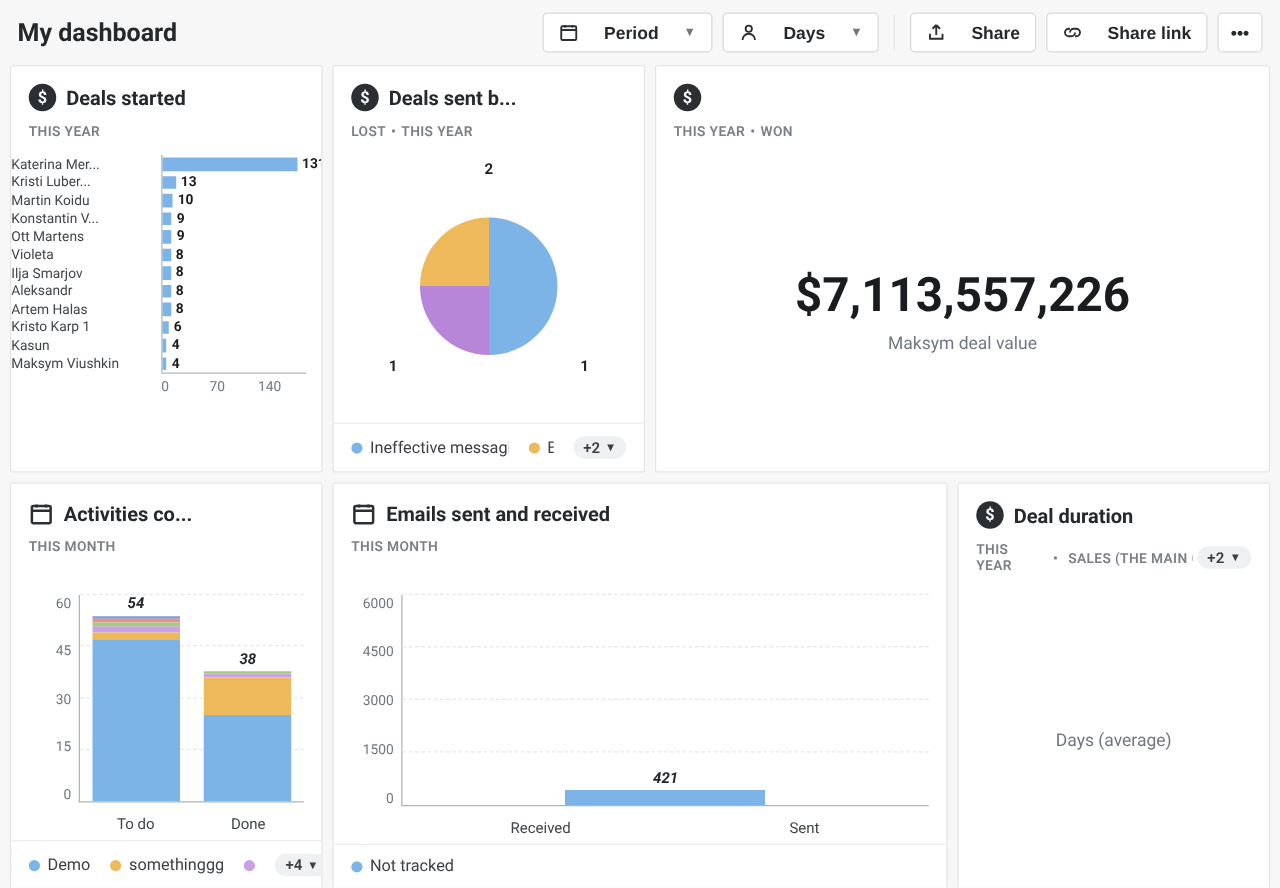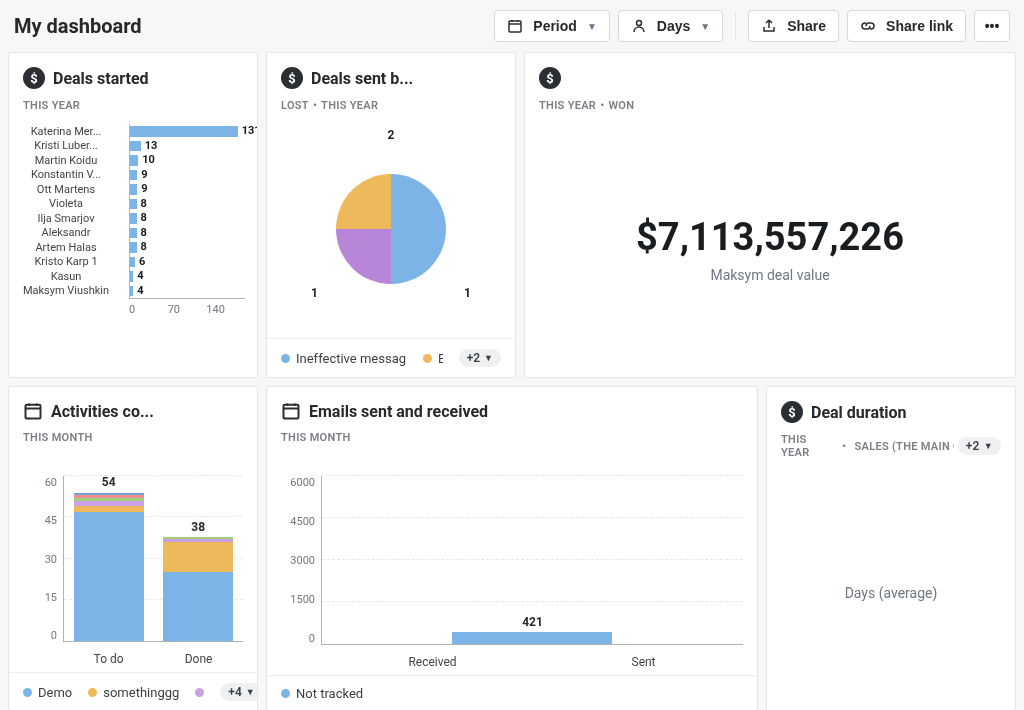--- a/index.html
+++ b/index.html
@@ -1,20 +1,20 @@
 <!DOCTYPE html>
 <html><head>
 <meta charset="utf-8">
 <style>
 * { box-sizing: border-box; margin: 0; padding: 0; }
 body { font-family: -apple-system, BlinkMacSystemFont, "Segoe UI", Roboto, sans-serif; background: #f7f7f7; width: 1024px; height: 710px; overflow: hidden; color: #26292c; }
 .topbar { display: flex; align-items: center; justify-content: space-between; padding: 10px 14px; background: #f7f7f7; }
 .page-title { font-size: 20px; font-weight: 700; }
 .topbar-actions { display: flex; align-items: center; gap: 8px; }
-.btn { display: inline-flex; align-items: center; gap: 10px; background: #fff; border: 1px solid #d6d9dc; border-radius: 4px; padding: 7px 12px; font-size: 14px; cursor: pointer; font-weight: 600; color: #26292c; }
+.btn { display: inline-flex; align-items: center; gap: 20px; background: #fff; border: 1px solid #d6d9dc; border-radius: 4px; padding: 7px 12px; font-size: 14px; cursor: pointer; font-weight: 600; color: #26292c; }
 .btn .caret { font-size: 10px; color: #6f7782; }
 .vsep { width: 1px; height: 28px; background: #e5e5e5; margin: 0 4px; }
 .icn { display: inline-flex; width: 16px; height: 16px; align-items: center; justify-content: center; }
 .grid { display: grid; grid-template-columns: 250px 250px 1fr; grid-template-rows: 326px 326px; gap: 8px; padding: 0 8px 8px 8px; }
 .card { background: #fff; border: 1px solid #e5e5e5; border-radius: 2px; display: flex; flex-direction: column; overflow: hidden; }
 .card-head { padding: 14px 14px 8px 14px; }
 .card-title-row { display: flex; align-items: center; gap: 8px; margin-bottom: 10px; }
 .card-title { font-size: 16px; font-weight: 700; white-space: nowrap; overflow: hidden; text-overflow: ellipsis; }
 .card-sub { font-size: 11px; font-weight: 600; color: #7a7f85; letter-spacing: 0.3px; text-transform: uppercase; }
 .card-sub .dot { margin: 0 4px; }
@@ -22,21 +22,21 @@
 .badge-pill .caret { font-size: 9px; }
 .card-body { flex: 1; position: relative; overflow: hidden; }
 .card-foot { border-top: 1px solid #eee; padding: 10px 14px; display: flex; align-items: center; gap: 8px; font-size: 13px; color: #3b3f44; }
 .legend-item { display: inline-flex; align-items: center; gap: 6px; margin-right: 8px; white-space: nowrap; }
 .legend-dot { width: 9px; height: 9px; border-radius: 50%; flex-shrink: 0; }
 .cut { overflow: hidden; white-space: nowrap; text-overflow: clip; }
 
 
 .hbars { padding: 4px 12px 0 0; font-size: 11px; }
 .hrow { display: flex; align-items: center; height: 14.5px; }
-.hlabel { width: 120px; text-align: center; padding-right: 6px; color: #404549; white-space: nowrap; overflow: hidden; text-overflow: ellipsis; }
+.hlabel { width: 120px; text-align: left; padding-right: 6px; color: #404549; white-space: nowrap; overflow: hidden; text-overflow: ellipsis; }
 .htrack { flex: 1; position: relative; height: 100%; border-left: 1px solid #b0b4b9; }
 .hbar { position: absolute; left: 0; top: 2px; bottom: 2px; background: #7db4e8; }
 .hval { position: absolute; top: 0; font-weight: 700; font-size: 11px; color: #1a1a1a; }
 .haxis { display: flex; margin-left: 120px; border-top: 1px solid #b0b4b9; padding-top: 4px; }
 .haxis span { flex: 1; font-size: 11px; color: #6f7782; text-align: left; }
 
 
 .pie-wrap { display: flex; align-items: center; justify-content: center; height: 100%; position: relative; }
 .pie { width: 110px; height: 110px; border-radius: 50%; position: relative; }
 .pie-label { position: absolute; font-size: 12px; font-weight: 700; color: #202328; }
@@ -44,21 +44,21 @@
 
 .bigstat { display: flex; flex-direction: column; align-items: center; justify-content: center; height: 100%; }
 .bigstat-val { font-size: 38px; font-weight: 700; color: #1a1d20; }
 .bigstat-lbl { font-size: 14px; color: #6f7782; margin-top: 8px; }
 
 
 .vchart { position: absolute; inset: 14px 14px 0 14px; }
 .yaxis { position: absolute; left: 0; top: 10px; bottom: 30px; width: 34px; display: flex; flex-direction: column-reverse; justify-content: space-between; font-size: 11px; color: #6f7782; text-align: right; }
 .plot { position: absolute; left: 40px; right: 0; top: 10px; bottom: 30px; border-left: 1px solid #b0b4b9; border-bottom: 1px solid #b0b4b9; }
 .plot .hline { position: absolute; left: 0; right: 0; border-top: 1px dashed #e6e8ea; }
-.bars { position: absolute; inset: 0; display: flex; align-items: center; justify-content: space-around; }
+.bars { position: absolute; inset: 0; display: flex; align-items: center; justify-content: space-around; font-style: italic; }
 .barcol { display: flex; flex-direction: column; align-items: center; width: 40%; position: relative; height: 100%; justify-content: flex-end; }
 .barstack { width: 70px; display: flex; flex-direction: column-reverse; }
 .seg { width: 100%; }
 .bartop { position: absolute; top: -2px; font-size: 12px; font-weight: 700; }
 .xaxis { position: absolute; left: 40px; right: 0; bottom: 6px; display: flex; justify-content: space-around; font-size: 12px; color: #404549; }
 
 
 .row2 { display: grid; grid-template-columns: 250px 1fr 250px; gap: 8px; grid-column: 1 / span 3; }
 
 .icon-circle { width: 22px; height: 22px; border-radius: 50%; background: #2b2e32; color: #fff; display: inline-flex; align-items: center; justify-content: center; font-size: 13px; font-weight: 700; flex-shrink:0; }

